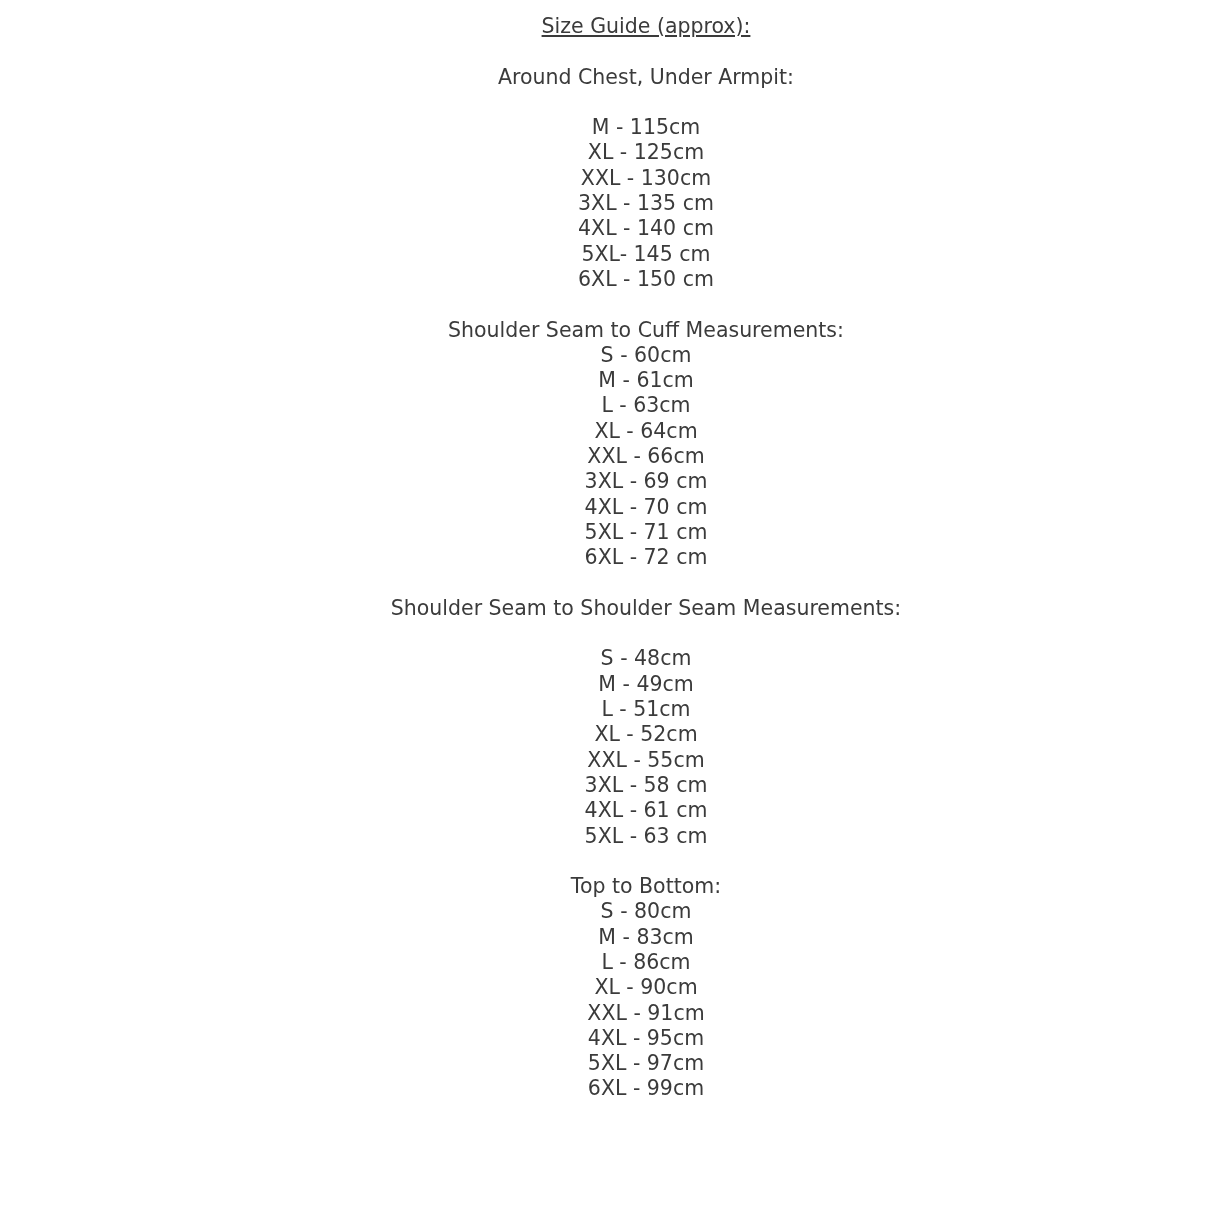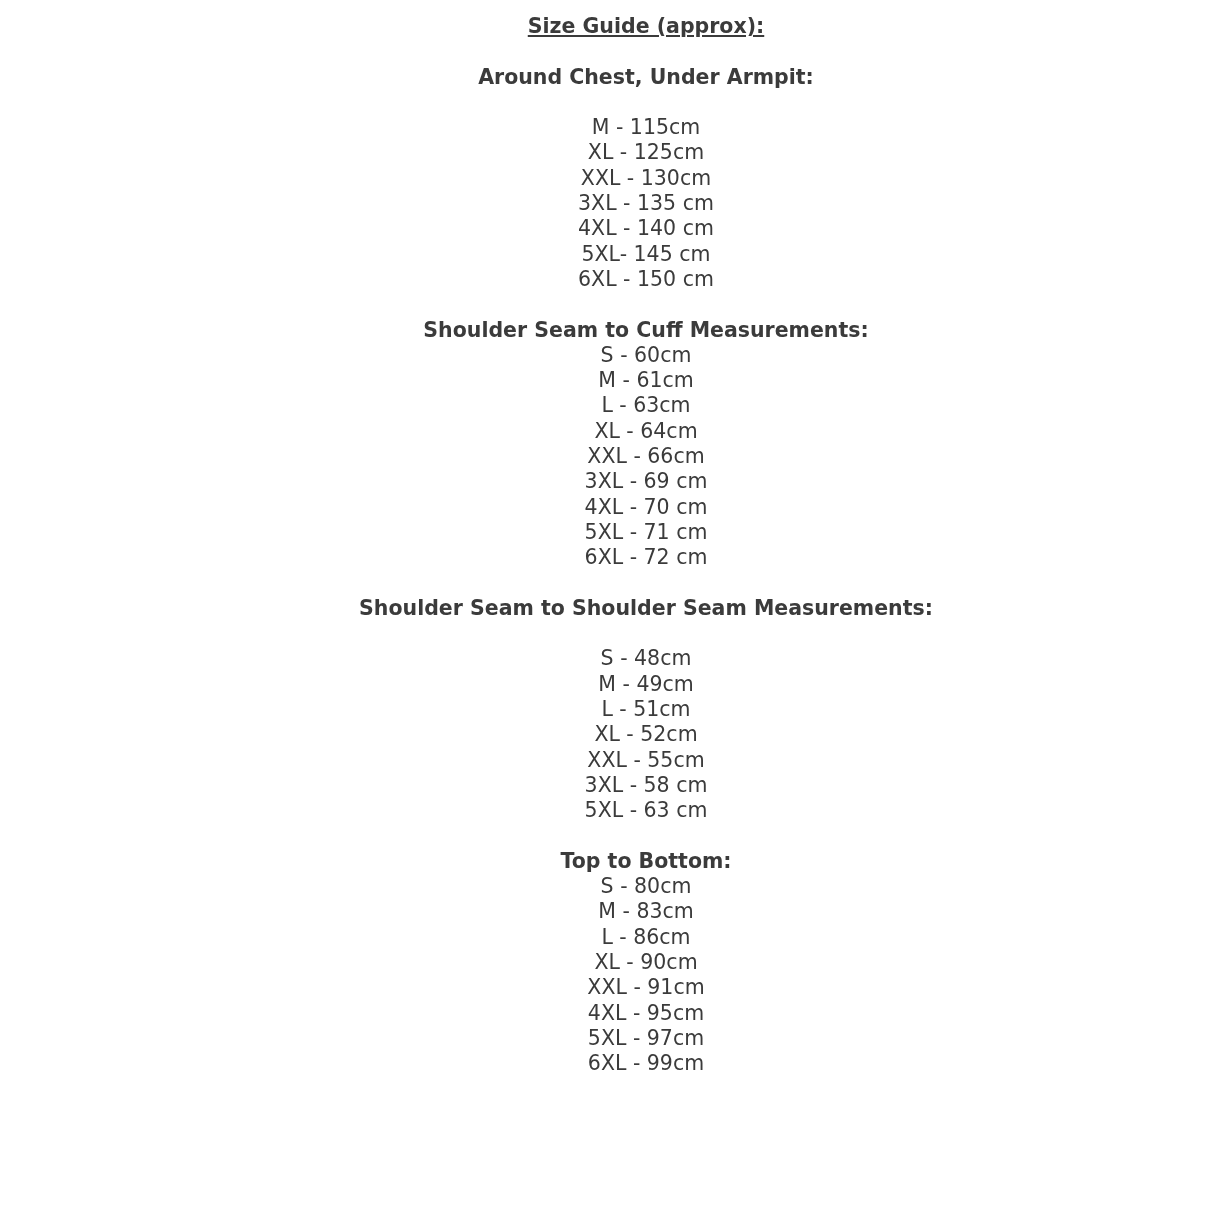--- a/index.html
+++ b/index.html
@@ -21,21 +21,21 @@
     color: #3b3b3b;
     font-family: "DejaVu Sans", "Liberation Sans", sans-serif;
     font-size: 20.5px;
     line-height: 25.3px;
     -webkit-font-smoothing: antialiased;
   }
   h1, h2 {
     margin: 0;
     padding: 0;
     font-size: inherit;
-    font-weight: 700;
+    font-weight: 400;
     line-height: inherit;
   }
   h1 {
     text-decoration: underline;
   }
   .sp {
     height: 25.3px;
   }
   .line {
     white-space: pre;
@@ -86,20 +86,21 @@
   <section>
     <h2>Shoulder Seam to Shoulder Seam Measurements:</h2>
     <div class="sp"></div>
     <div class="list">
         <div class="line">S - 48cm</div>
         <div class="line">M - 49cm</div>
         <div class="line">L - 51cm</div>
         <div class="line">XL - 52cm</div>
         <div class="line">XXL - 55cm</div>
         <div class="line">3XL - 58 cm</div>
+        <div class="line">4XL - 61 cm</div>
         <div class="line">5XL - 63 cm</div>
       </div>
   </section>
 
   <div class="sp"></div>
 
   <section>
     <h2>Top to Bottom:</h2>
     <div class="list">
         <div class="line">S - 80cm</div>

